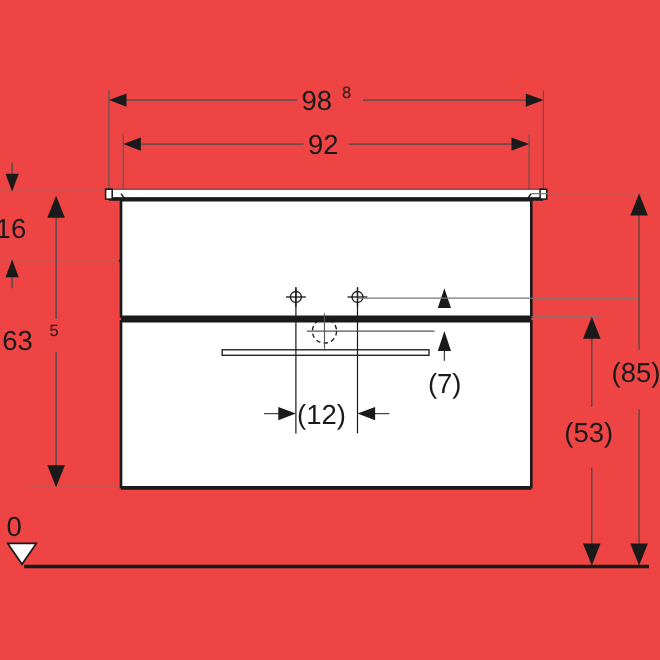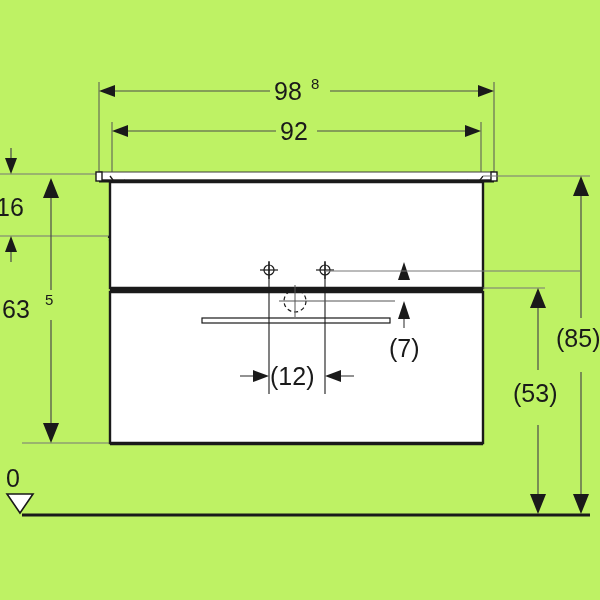--- a/index.html
+++ b/index.html
@@ -10,21 +10,21 @@
   body {
     width: 600px;
     height: 600px;
     font-family: "Liberation Sans", sans-serif;
     overflow: hidden;
   }
   #drawing-root {
     position: relative;
     width: 600px;
     height: 600px;
-    background: #bef264;
+    background: #ef4444;
   }
   svg#technical-drawing {
     display: block;
     width: 600px;
     height: 600px;
   }
   .dim-text {
     font-family: "Liberation Sans", sans-serif;
     font-size: 25px;
     fill: #1a1a1a;

